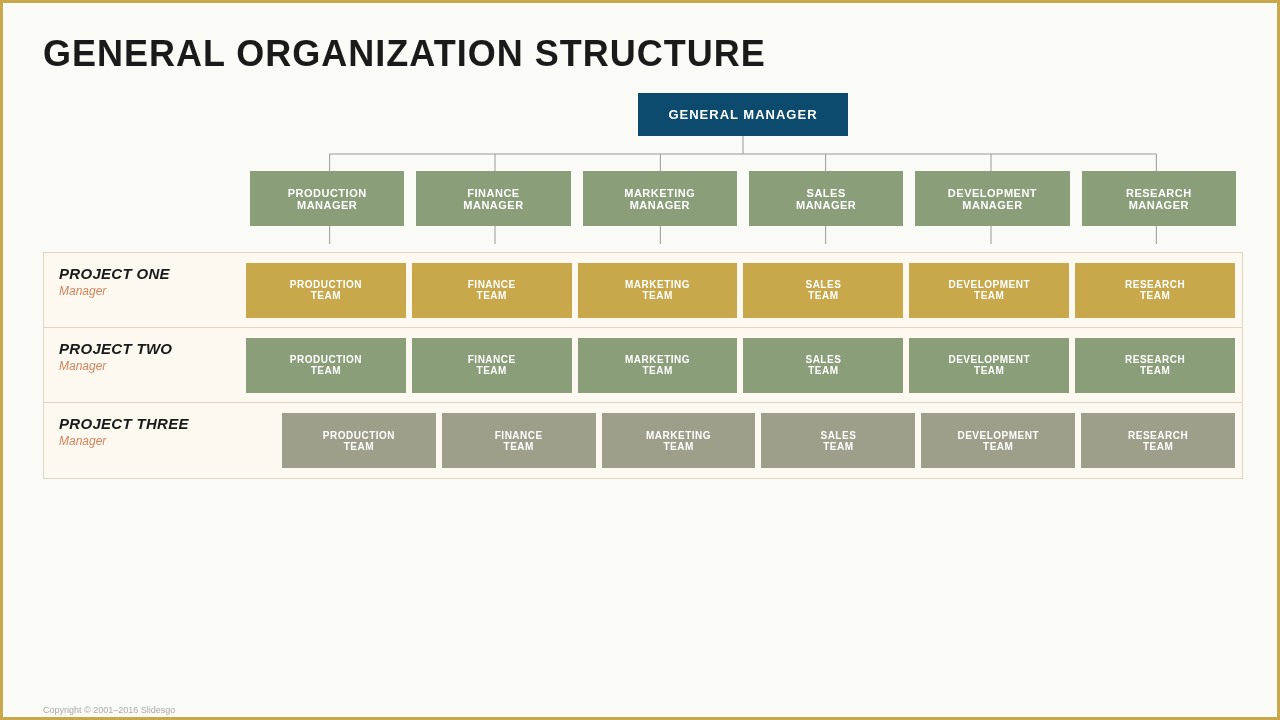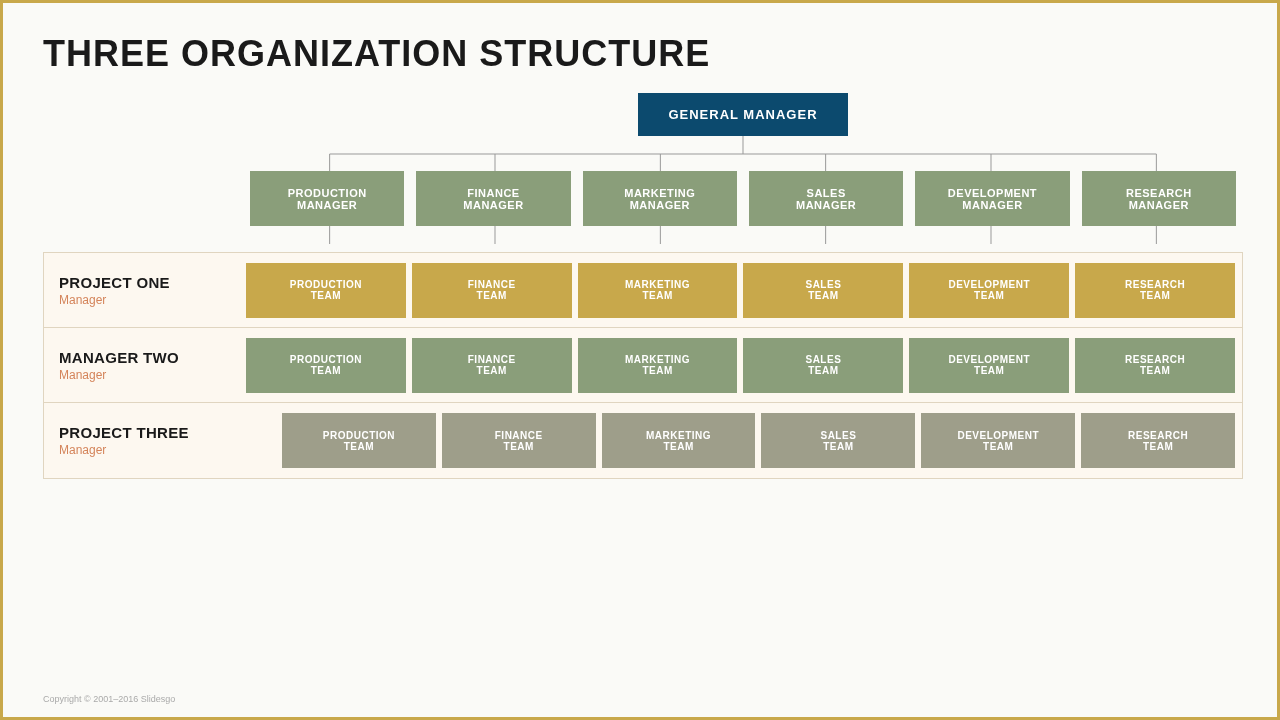--- a/index.html
+++ b/index.html
@@ -86,22 +86,22 @@
       border-bottom: none;
       gap: 36px;
     }
 
     .project-cell {
       width: 195px;
       min-width: 195px;
       padding: 12px 15px;
       display: flex;
       flex-direction: column;
-      justify-content: center;
       background: #fdf8f0;
+      font-style: italic;
     }
 
     .project-name {
       font-weight: 900;
       font-size: 15px;
       color: #1a1a1a;
       letter-spacing: 0.3px;
     }
 
     .project-sub {
@@ -141,21 +141,21 @@
       background: #8a9e7a;
     }
 
     .team-gray {
       background: #9e9e8a;
     }
 
     
     .footer {
       position: absolute;
-      bottom: 19px;
+      bottom: 8px;
       left: 40px;
       font-size: 9px;
       color: #aaa;
     }
 
     .managers-row-wrapper {
       display: flex;
       align-items: flex-start;
       margin-bottom: 0;
     }
@@ -170,21 +170,21 @@
       flex: 1;
       gap: 6px;
       padding: 0 4px;
     }
   </style>
 </head>
 <body>
 
 <div class="page">
 
-  <div class="main-title">THREE ORGANIZATION STRUCTURE</div>
+  <div class="main-title">GENERAL ORGANIZATION STRUCTURE</div>
 
   <div class="org-chart">
 
     <div style="display:flex; margin-left:200px; padding:0 4px; position:relative; margin-bottom:0;">
       <div style="flex:1; display:flex; justify-content:center;">
         <div class="gm-box">
           <span>GENERAL MANAGER</span>
         </div>
       </div>
     </div>
@@ -243,21 +243,21 @@
           <div class="team-box team-gold">FINANCE<br>TEAM</div>
           <div class="team-box team-gold">MARKETING<br>TEAM</div>
           <div class="team-box team-gold">SALES<br>TEAM</div>
           <div class="team-box team-gold">DEVELOPMENT<br>TEAM</div>
           <div class="team-box team-gold">RESEARCH<br>TEAM</div>
         </div>
       </div>
 
       <div class="matrix-row">
         <div class="project-cell">
-          <div class="project-name">MANAGER TWO</div>
+          <div class="project-name">PROJECT TWO</div>
           <div class="project-sub">Manager</div>
         </div>
         <div class="teams-row">
           <div class="team-box team-sage">PRODUCTION<br>TEAM</div>
           <div class="team-box team-sage">FINANCE<br>TEAM</div>
           <div class="team-box team-sage">MARKETING<br>TEAM</div>
           <div class="team-box team-sage">SALES<br>TEAM</div>
           <div class="team-box team-sage">DEVELOPMENT<br>TEAM</div>
           <div class="team-box team-sage">RESEARCH<br>TEAM</div>
         </div>

